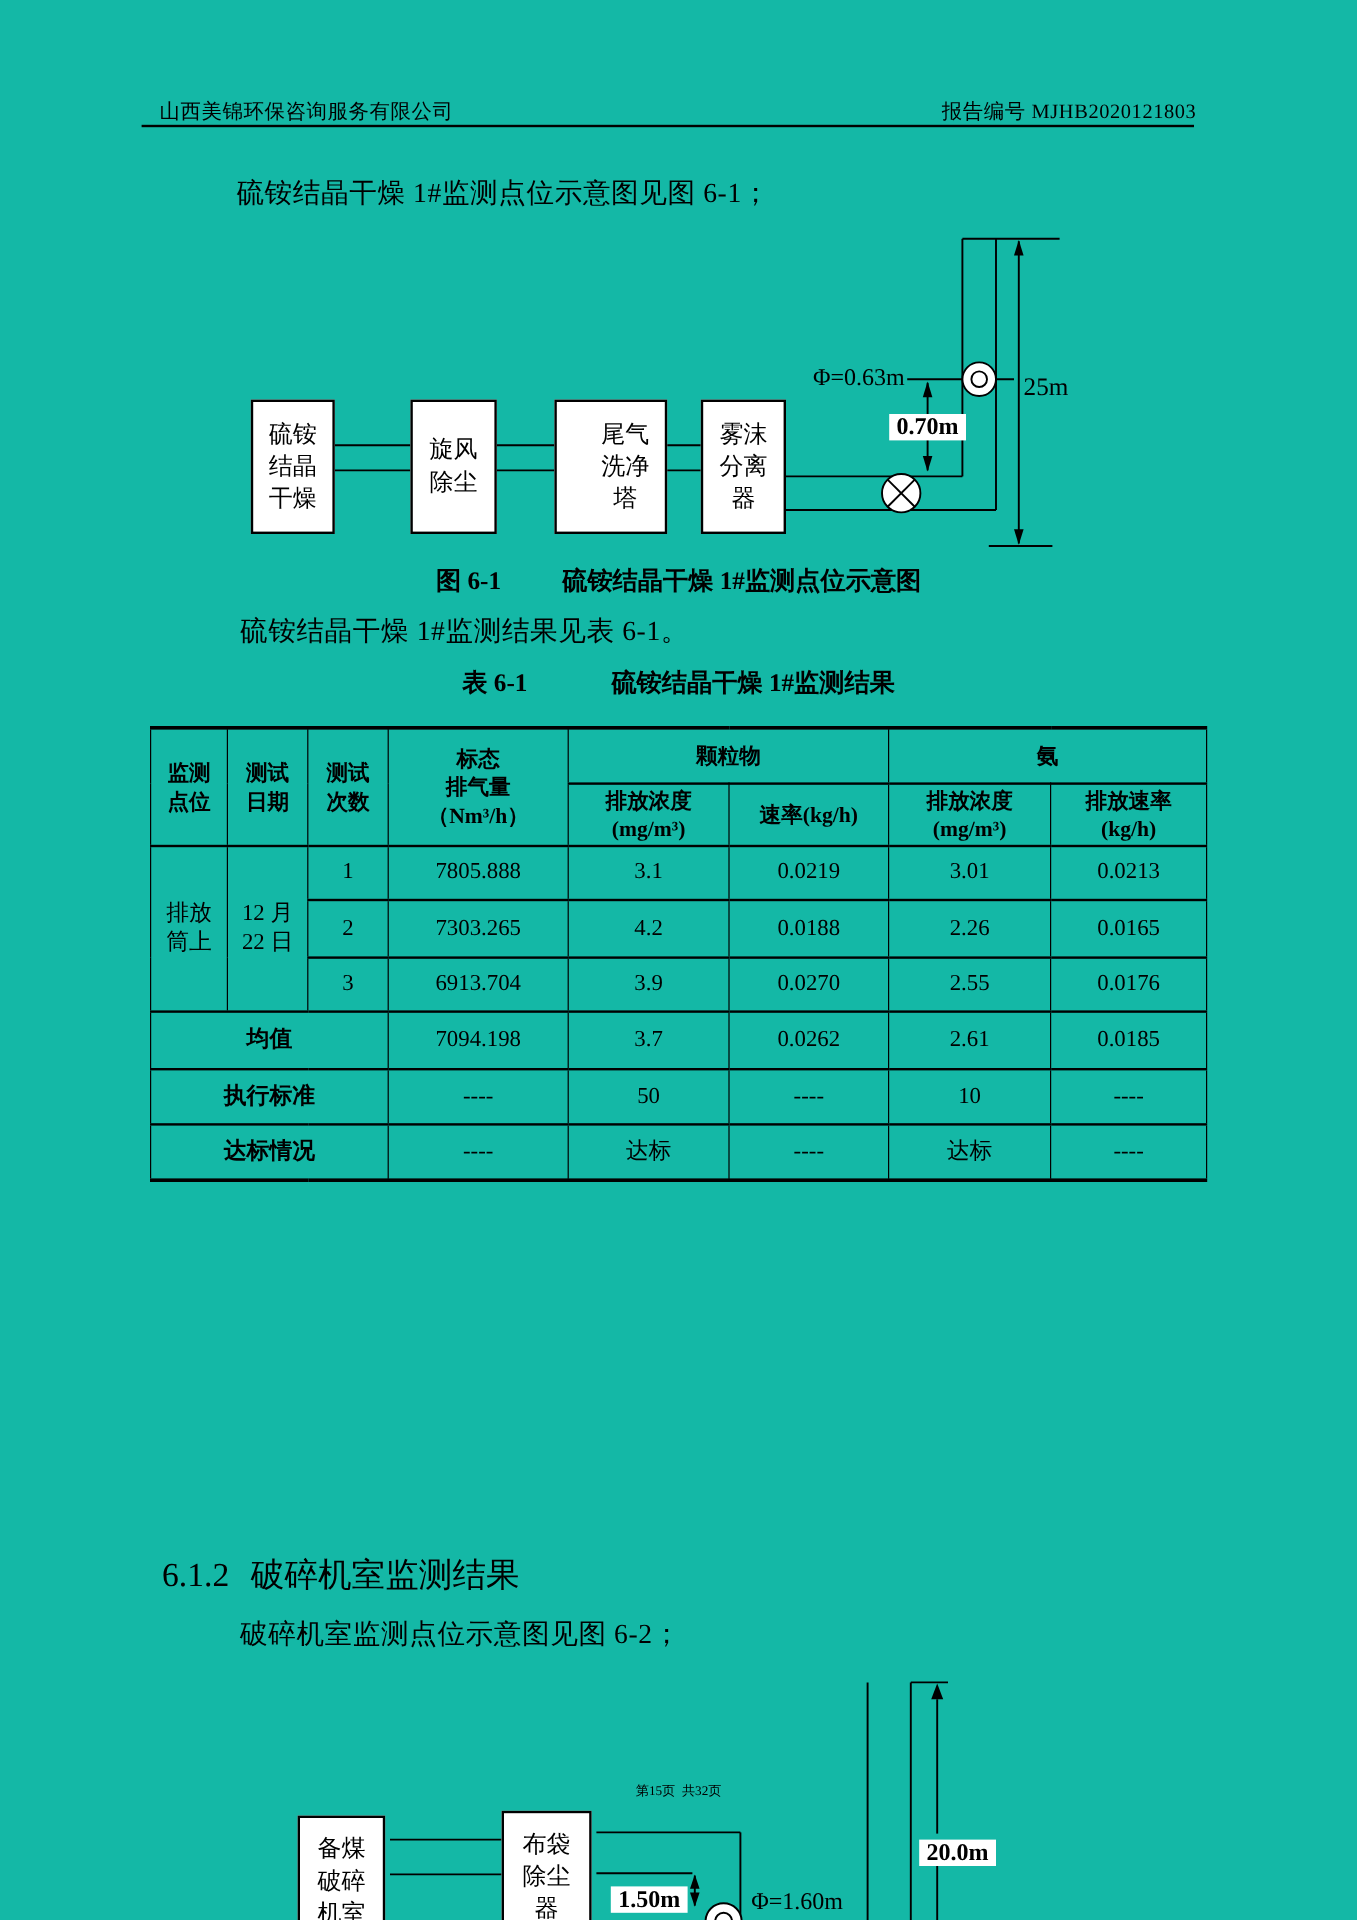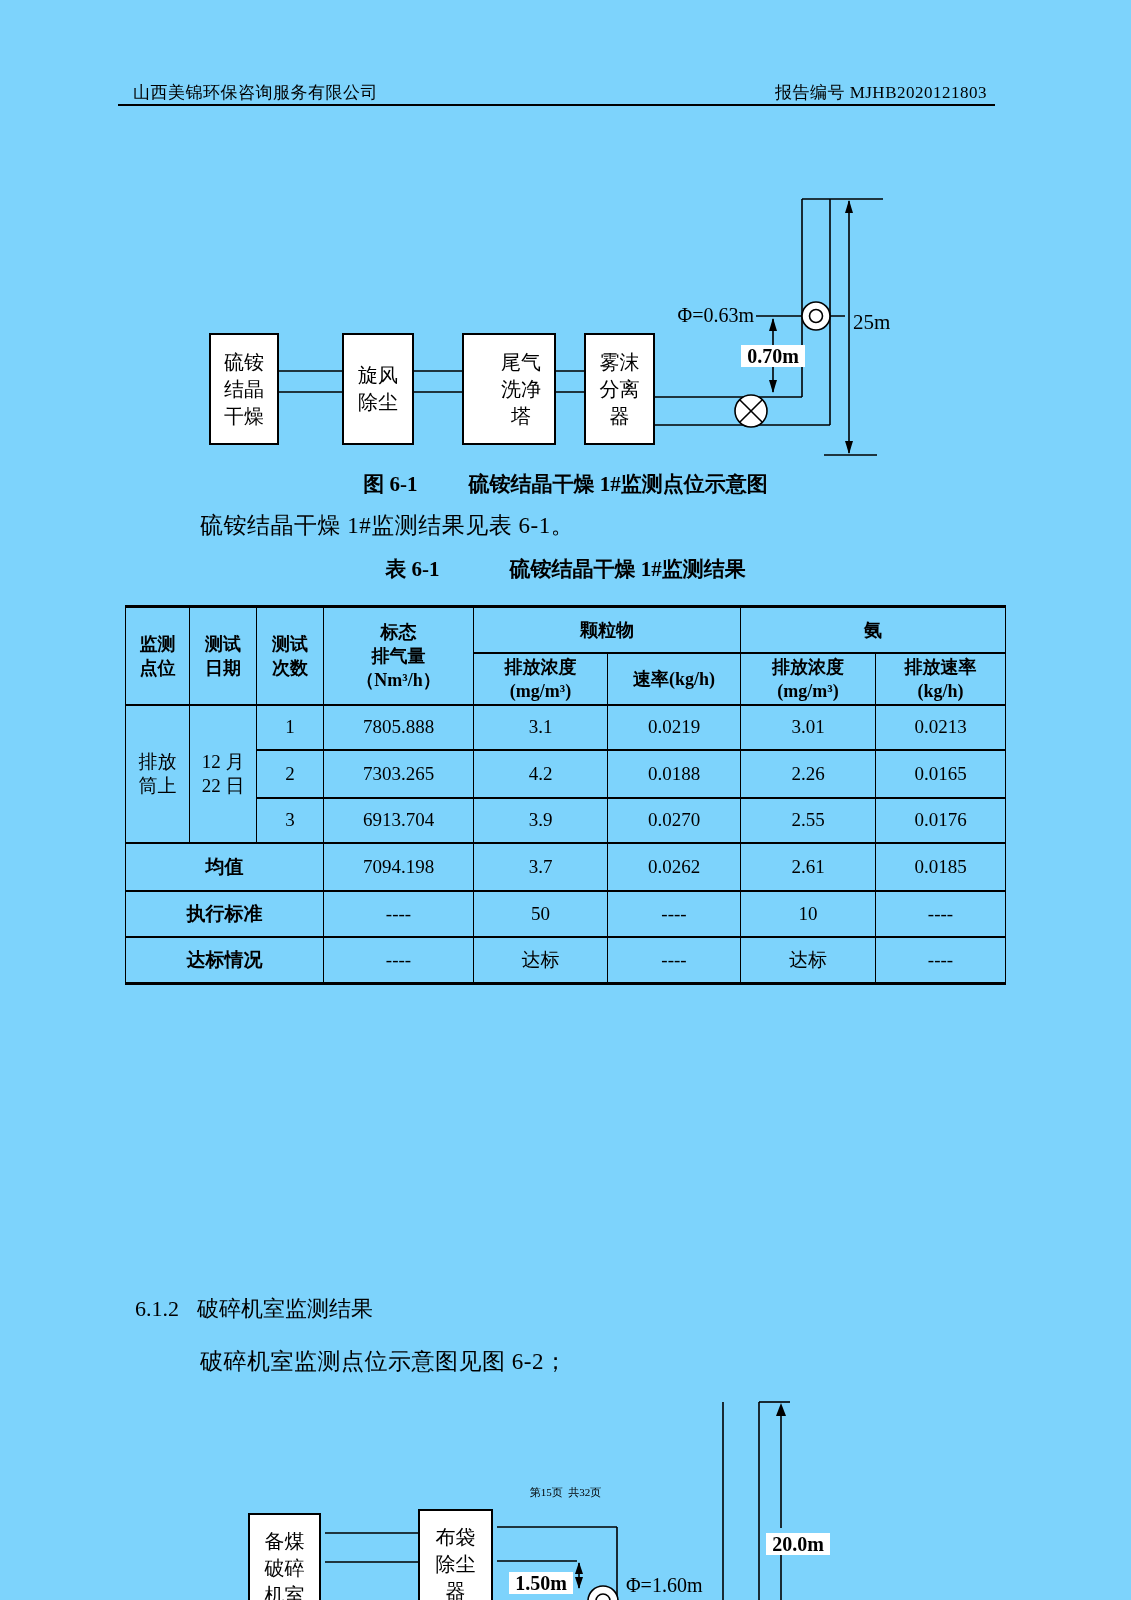--- a/index.html
+++ b/index.html
@@ -1,18 +1,18 @@
 <!DOCTYPE html>
 <html><head>
 <meta charset="utf-8">
 <style>
   html,body{margin:0;padding:0;background:#888;}
   .page{
     position:relative;width:1131px;height:1600px;margin:0 auto;
-    background:#7dd3fc;overflow:hidden;color:#000;
+    background:#14b8a6;overflow:hidden;color:#000;
     font-family:"Liberation Serif","DejaVu Serif",serif;
   }
   .abs{position:absolute;}
   .pre{white-space:pre-line;}
   svg{position:absolute;left:0;}
   svg line, svg circle{stroke:#000;}
   .hdr-txt{font-size:17px;top:81px;letter-spacing:0.5px;}
   .hdr-rule{left:118px;top:104px;width:877px;height:2px;background:#000;}
   .para{font-size:23px;line-height:30px;letter-spacing:0.5px;}
   .fig-box{
@@ -31,33 +31,34 @@
     border-collapse:collapse;table-layout:fixed;
     border-top:3px solid #000;border-bottom:3px solid #000;
   }
   table.mon th, table.mon td{
     border:1px solid #000;border-top:2px solid #000;border-bottom:2px solid #000;
     text-align:center;vertical-align:middle;padding:0;
   }
   table.mon th{font-size:18px;font-weight:bold;line-height:24px;}
   table.mon td{font-size:19px;line-height:24px;}
   td.rowlabel{font-weight:bold;}
-  .sec-head{font-size:22px;}
+  .sec-head{font-size:28px;}
   .sec-head .num{margin-right:18px;}
   .footer{left:0;width:1131px;text-align:center;font-size:11px;white-space:pre;}
 </style>
 </head>
 <body>
 
 <div class="page">
 
   <div class="abs hdr-txt" style="left:133px;">山西美锦环保咨询服务有限公司</div>
-  <div class="abs hdr-txt" style="right:144px;text-align:center;">报告编号 MJHB2020121803</div>
+  <div class="abs hdr-txt" style="right:134px;text-align:center;">报告编号 MJHB2020121803</div>
   <div class="abs hdr-rule"></div>
 
+  <div class="abs para" style="left:197px;top:146px;">硫铵结晶干燥 1#监测点位示意图见图 6-1；</div>
 
   <svg width="1131" height="470" viewBox="0 0 1131 470" style="top:0;z-index:1;" fill="none" stroke-width="1.6">
 
     <line x1="279" y1="371" x2="342" y2="371"></line>
       <line x1="279" y1="392" x2="342" y2="392"></line>
     <line x1="414" y1="371" x2="462" y2="371"></line>
       <line x1="414" y1="392" x2="462" y2="392"></line>
     <line x1="532" y1="371" x2="584" y2="371"></line>
       <line x1="532" y1="392" x2="584" y2="392"></line>
 

